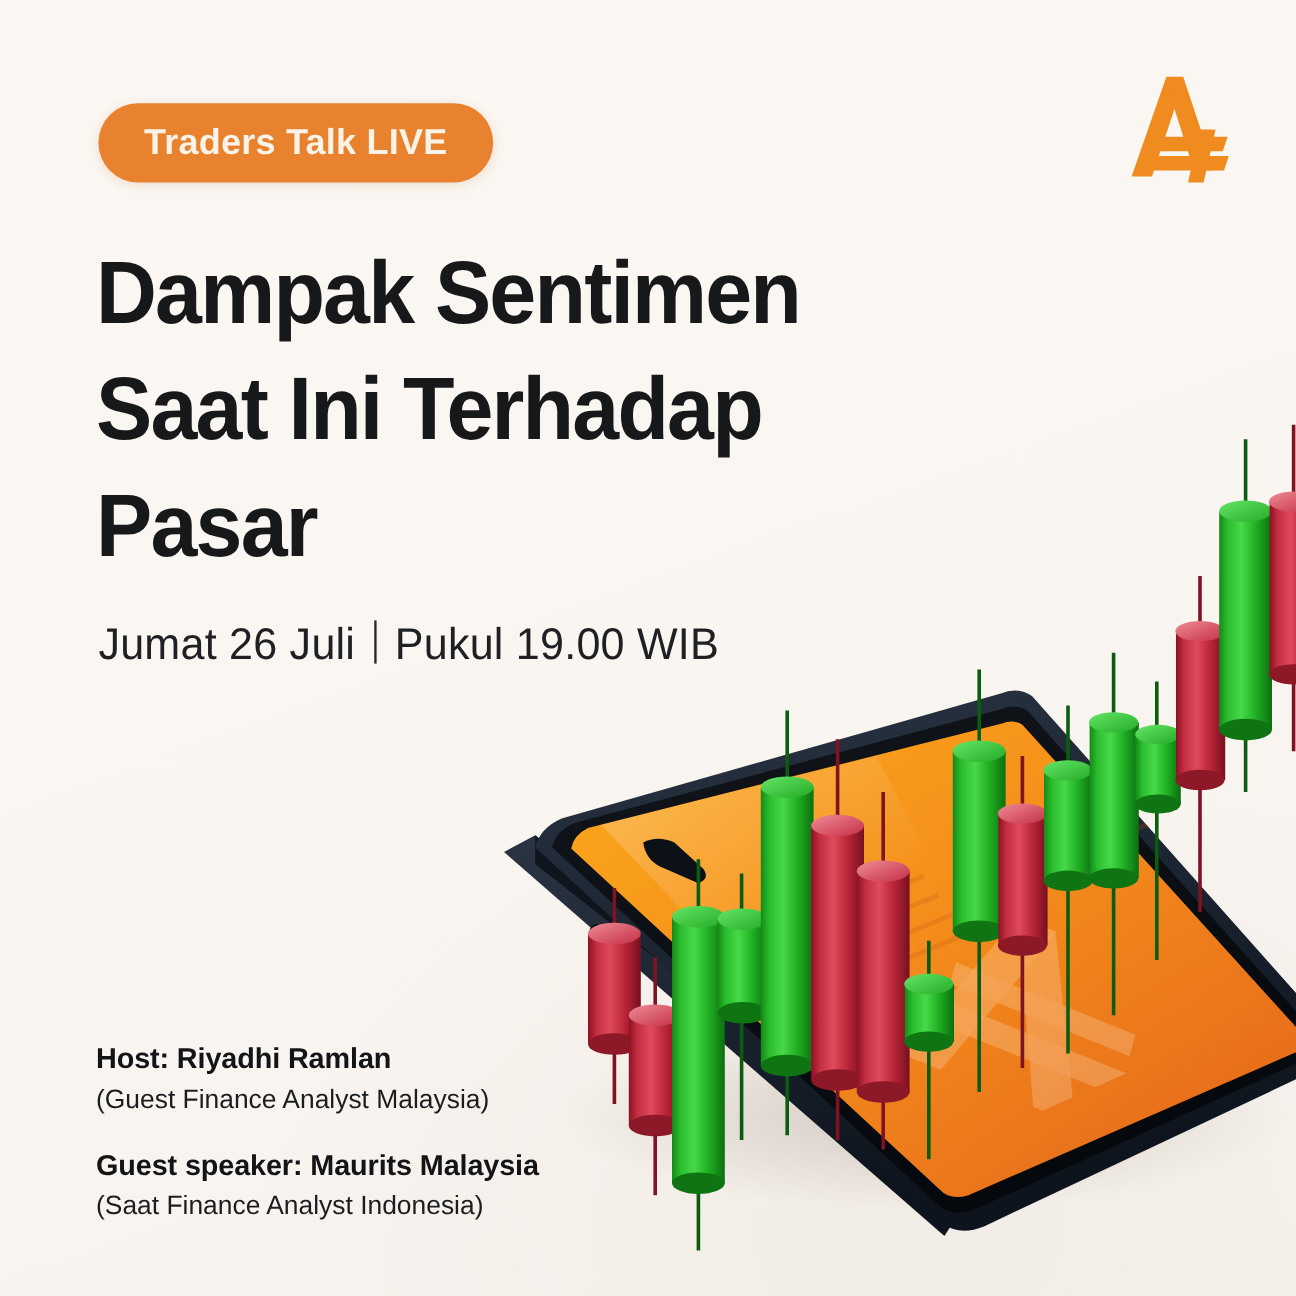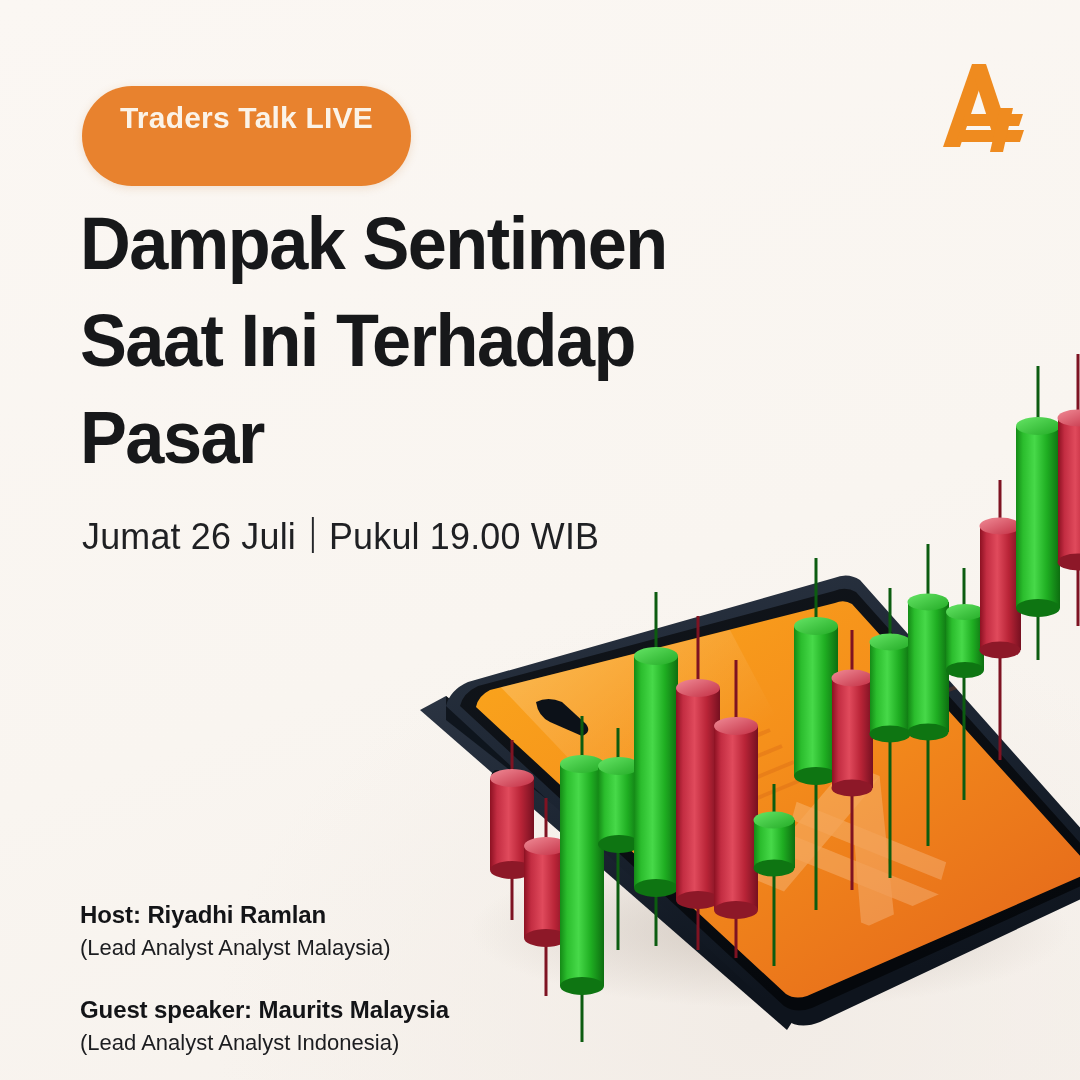--- a/index.html
+++ b/index.html
@@ -14,22 +14,22 @@
     position:absolute;inset:0;width:1080px;height:1080px;
     background:
       radial-gradient(ellipse 900px 700px at 70% 95%, #f2ecE6 0%, rgba(242,236,230,0) 60%),
       linear-gradient(160deg,#fbf7f3 0%, #f9f5f0 55%, #f6f1ec 100%);
     overflow:hidden;
   }
 
   
   #badge{
     position:absolute;left:82px;top:86px;
-    height:66px;padding:17px 38px;
-    display:flex;align-items:flex-start;justify-content:center;
+    height:66px;padding:0 38px;
+    display:flex;align-items:center;justify-content:center;
     background:#e8822e;
     border-radius:999px;
     box-shadow:0 2px 10px rgba(190,110,40,.18);
   }
   #badge .txt{
     color:#fbf3e8;font-size:30px;font-weight:bold;
     letter-spacing:.2px;white-space:nowrap;
     line-height:1;
   }
 
@@ -55,21 +55,21 @@
     display:flex;align-items:baseline;gap:0;
     transform:scaleX(.97);transform-origin:left top;
   }
   #dateline .sep{
     display:inline-block;width:2px;height:36px;background:#25262a;
     margin:0 16px;position:relative;top:4px;
   }
 
   
   #speakers{position:absolute;left:80px;top:868px;z-index:40;}
-  .sp-block{margin-bottom:26px;margin-top:32px;}
+  .sp-block{margin-bottom:26px;}
   .sp-block:last-child{margin-bottom:0;}
   .sp-name{
     color:#131417;font-size:24px;font-weight:bold;letter-spacing:-.1px;
     line-height:1.25;white-space:nowrap;
   }
   .sp-role{
     color:#1c1d20;font-size:22px;font-weight:400;letter-spacing:0;
     line-height:1.3;margin-top:4px;white-space:nowrap;
   }
 
@@ -334,21 +334,21 @@
           <ellipse cx="853" cy="20" rx="19" ry="8" fill="#0e7512"></ellipse>
           <ellipse cx="853" cy="-34" rx="19" ry="8" fill="url(#gtop)"></ellipse>
         </g>
       </g>
     </svg>
   </div>
 
   <div id="speakers">
     <div class="sp-block">
       <div class="sp-name">Host: Riyadhi Ramlan</div>
-      <div class="sp-role">(Lead Analyst Analyst Malaysia)</div>
+      <div class="sp-role">(Guest Finance Analyst Malaysia)</div>
     </div>
     <div class="sp-block">
       <div class="sp-name">Guest speaker: Maurits Malaysia</div>
-      <div class="sp-role">(Lead Analyst Analyst Indonesia)</div>
+      <div class="sp-role">(Saat Finance Analyst Indonesia)</div>
     </div>
   </div>
 
 </div>
 
 </body></html>

